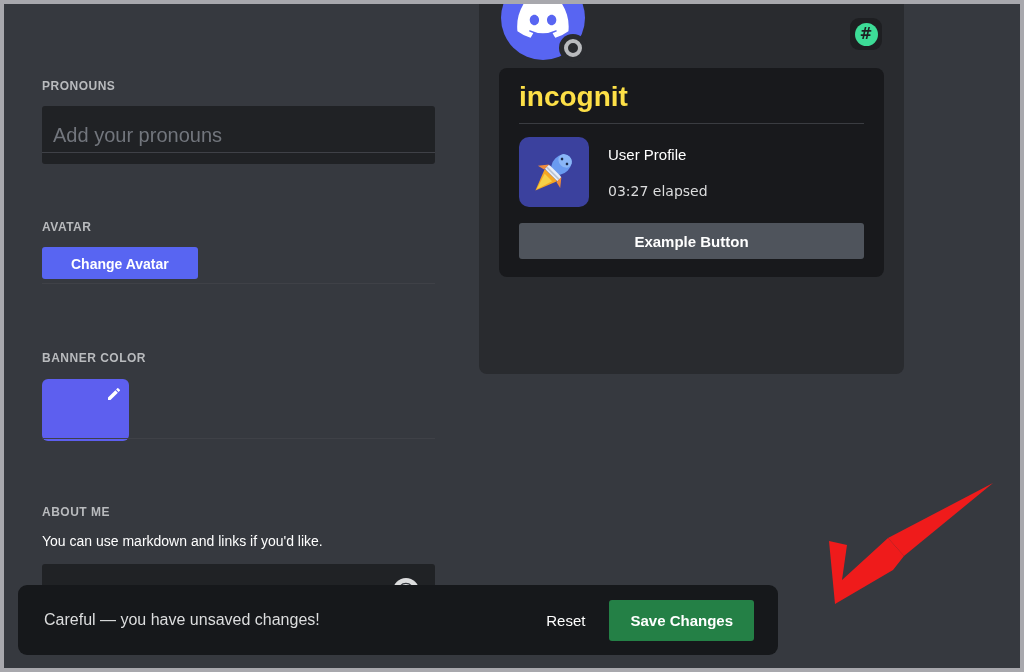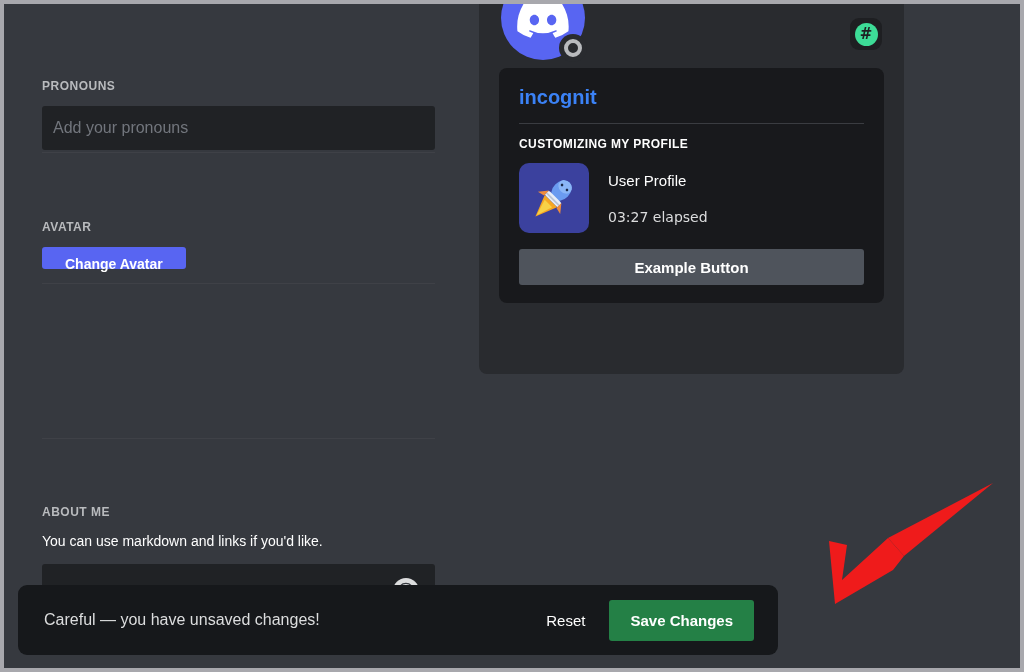--- a/index.html
+++ b/index.html
@@ -37,26 +37,26 @@
     font-weight: bold;
     letter-spacing: 0.5px;
     color: #b9bbbe;
     text-transform: uppercase;
     margin-top: 36px;
   }
 
   .text-input {
     display: block;
     width: 393px;
-    height: 44px;
+    height: 58px;
     background: #202225;
     border: none;
     border-radius: 3px;
     color: #dcddde;
-    font-size: 16px;
+    font-size: 20px;
     font-family: "Liberation Sans", sans-serif;
     padding: 0 11px;
     outline: none;
   }
   .text-input::placeholder { color: #72767d; }
 
   .divider {
     width: 393px;
     height: 1px;
     background: #3f4147;
@@ -65,22 +65,22 @@
 
   .blurple-btn {
     display: inline-block;
     background: #5865f2;
     color: #ffffff;
     font-size: 14px;
     font-weight: bold;
     font-family: "Liberation Sans", sans-serif;
     border: none;
     border-radius: 3px;
-    padding: 0 23px;
-    height: 22px;
+    padding: 0 29px;
+    height: 32px;
     line-height: 34px;
     cursor: pointer;
   }
 
   .banner-swatch {
     position: relative;
     width: 87px;
     height: 62px;
     background: #5d5fef;
     border-radius: 6px;
@@ -195,23 +195,23 @@
   .inner-card {
     position: absolute;
     left: 20px; top: 144px;
     width: 385px;
     background: #18191c;
     border-radius: 8px;
     padding: 17px 20px 18px 20px;
   }
 
   .display-name {
-    font-size: 20px;
-    font-weight: bold;
-    color: #3b82f6;
+    font-size: 28px;
+    font-weight: bold;
+    color: #fde047;
     line-height: 24px;
   }
   .user-tag {
     font-size: 14px;
     color: #dcddde;
     margin-top: 3px;
   }
   .inner-divider {
     height: 1px;
     background: #3a3c41;
@@ -331,20 +331,28 @@
 
     <div class="divider" style="position:absolute;left:38px;top:148px;"></div>
 
     <div style="position:absolute;left:38px;top:180px;">
       <div class="field-label">AVATAR</div>
       <button class="blurple-btn" style="margin-top:13px;">Change Avatar</button>
     </div>
 
     <div class="divider" style="position:absolute;left:38px;top:279px;"></div>
 
+    <div style="position:absolute;left:38px;top:311px;">
+      <div class="field-label">BANNER COLOR</div>
+      <div class="banner-swatch" style="margin-top:14px;">
+        <svg class="pencil-icon" viewBox="0 0 24 24">
+          <path d="M3 17.25V21h3.75L17.81 9.94l-3.75-3.75L3 17.25zM20.71 7.04a1 1 0 0 0 0-1.41l-2.34-2.34a1 1 0 0 0-1.41 0l-1.83 1.83 3.75 3.75 1.83-1.83z" fill="#ffffff"></path>
+        </svg>
+      </div>
+    </div>
 
     <div class="divider" style="position:absolute;left:38px;top:434px;"></div>
 
     <div style="position:absolute;left:38px;top:465px;">
       <div class="field-label">ABOUT ME</div>
       <div class="helper-text" style="margin-top:14px;">You can use markdown and links if you'd like.</div>
       <div class="about-box" style="margin-top:15px;">
         <div class="emoji-btn">😀</div>
       </div>
     </div>
@@ -367,21 +375,20 @@
 
       <div class="hash-badge">
         <div class="hash-circle">#</div>
       </div>
 
       <div class="inner-card">
         <div class="display-name">incognit</div>
 
         <div class="inner-divider"></div>
 
-        <div class="activity-header">CUSTOMIZING MY PROFILE</div>
 
         <div class="activity-row">
           <div class="activity-icon">
             <svg width="56" height="56" viewBox="0 0 64 64">
               <g transform="rotate(45 32 32)">
                 <ellipse cx="32" cy="20" rx="10" ry="13" fill="#6a9bf0"></ellipse>
                 <ellipse cx="32" cy="14" rx="8.4" ry="7" fill="#8ab6f7"></ellipse>
                 <circle cx="28" cy="15" r="1.5" fill="#1b2a4a"></circle>
                 <circle cx="36" cy="15" r="1.5" fill="#1b2a4a"></circle>
                 <rect x="21.5" y="30" width="21" height="7" rx="2" fill="#e9eef7"></rect>

